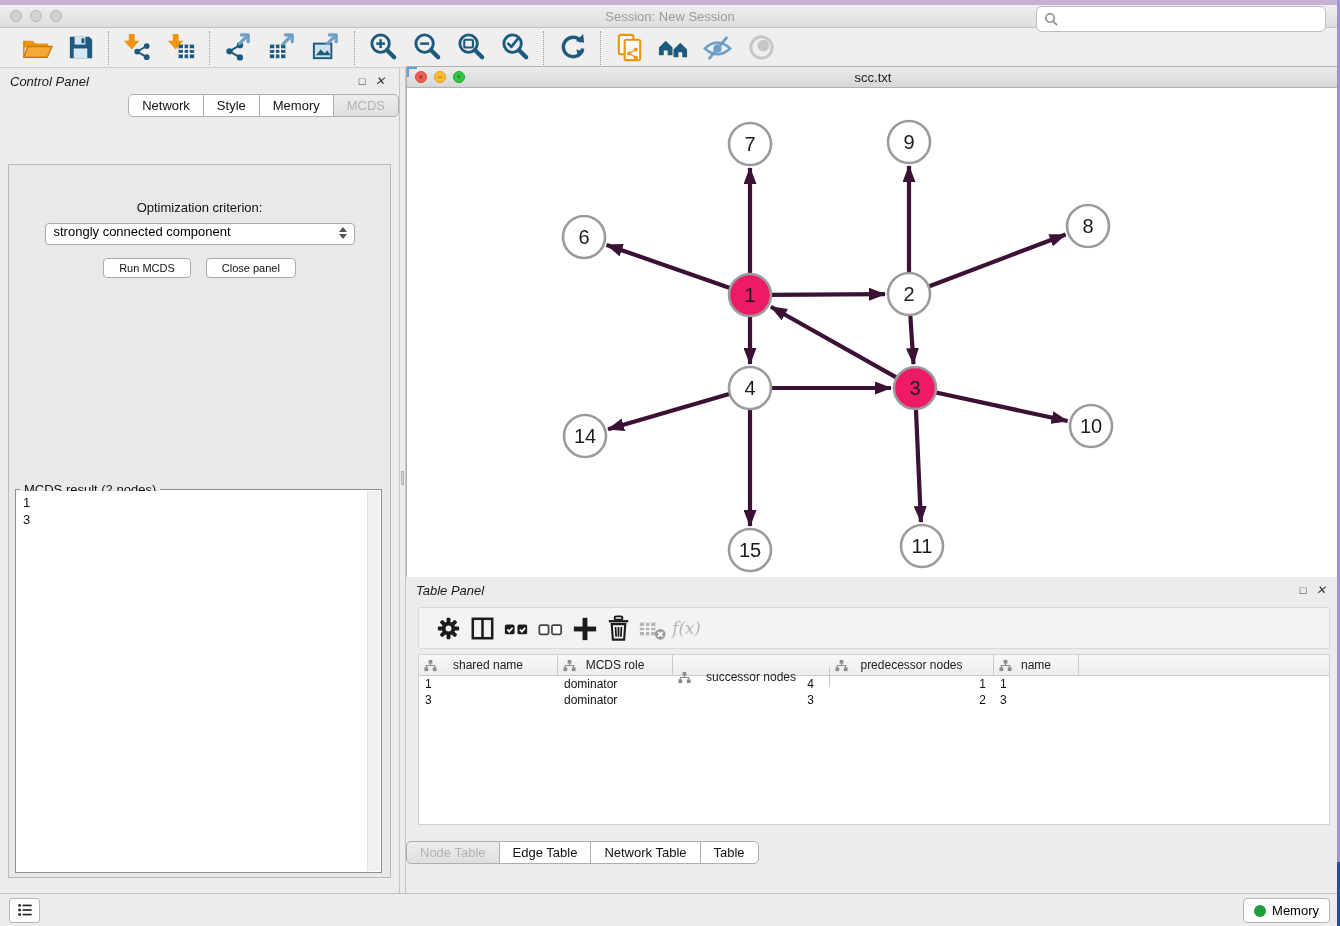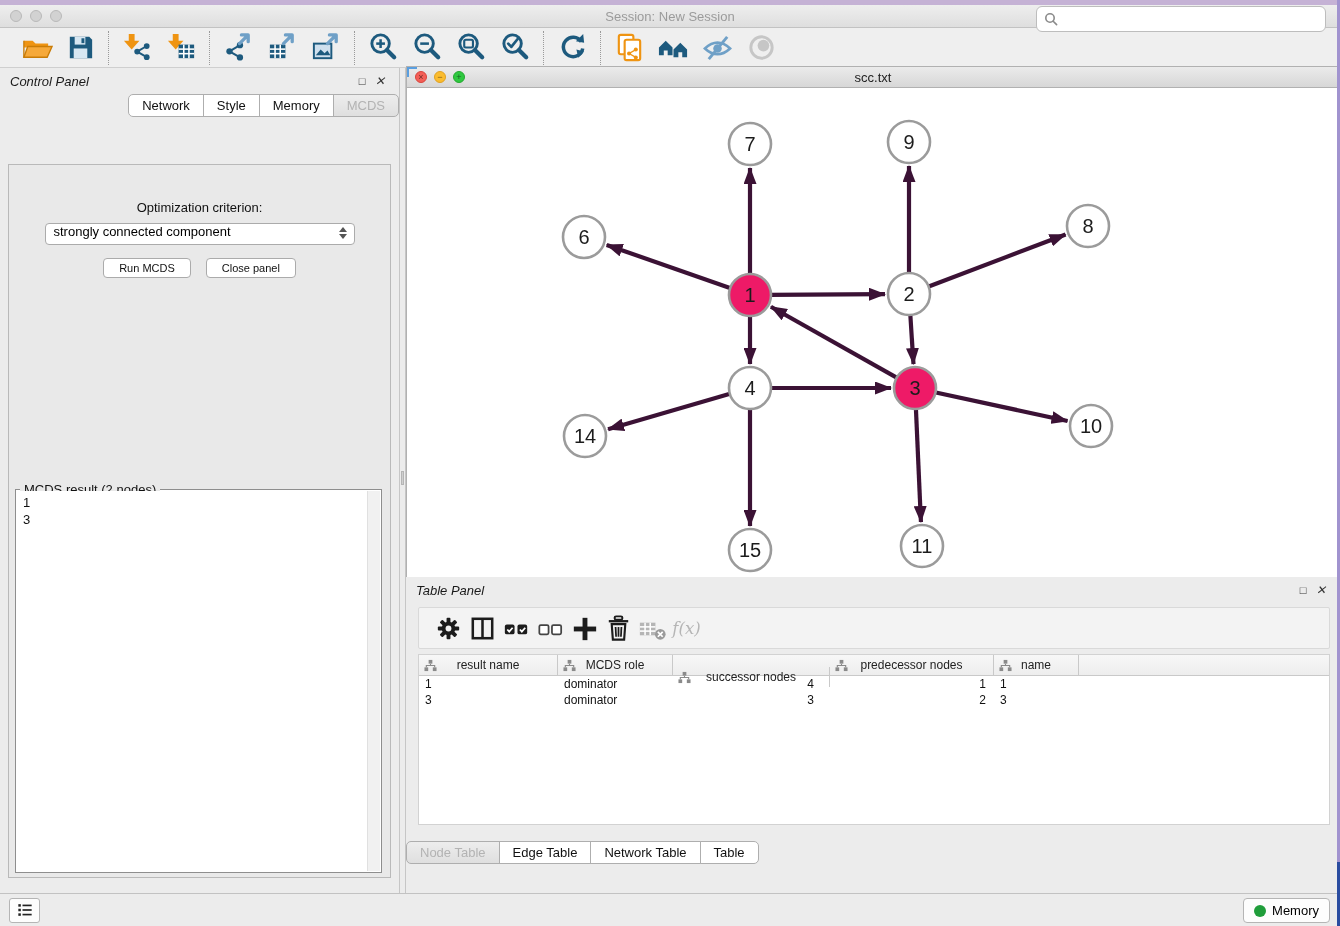--- a/index.html
+++ b/index.html
@@ -487,21 +487,21 @@
       </div>
     <div id="tbl">
       <div id="tbl-head">
           <div class="th" style="width: 139px;">
             <svg class="attr-ic" width="13" height="13" viewBox="0 0 14 14">
               <rect x="5" y="1" width="4" height="4" fill="#8a8a8a"></rect>
               <rect x="0.5" y="9" width="4" height="4" fill="#8a8a8a"></rect>
               <rect x="9.5" y="9" width="4" height="4" fill="#8a8a8a"></rect>
               <path d="M7 5 v2 M2.5 9 V7 h9 v2" stroke="#8a8a8a" stroke-width="1.2" fill="none"></path>
             </svg>
-            <span>result name</span>
+            <span>shared name</span>
           </div>
           <div class="th" style="width: 115px;">
             <svg class="attr-ic" width="13" height="13" viewBox="0 0 14 14">
               <rect x="5" y="1" width="4" height="4" fill="#8a8a8a"></rect>
               <rect x="0.5" y="9" width="4" height="4" fill="#8a8a8a"></rect>
               <rect x="9.5" y="9" width="4" height="4" fill="#8a8a8a"></rect>
               <path d="M7 5 v2 M2.5 9 V7 h9 v2" stroke="#8a8a8a" stroke-width="1.2" fill="none"></path>
             </svg>
             <span>MCDS role</span>
           </div>

